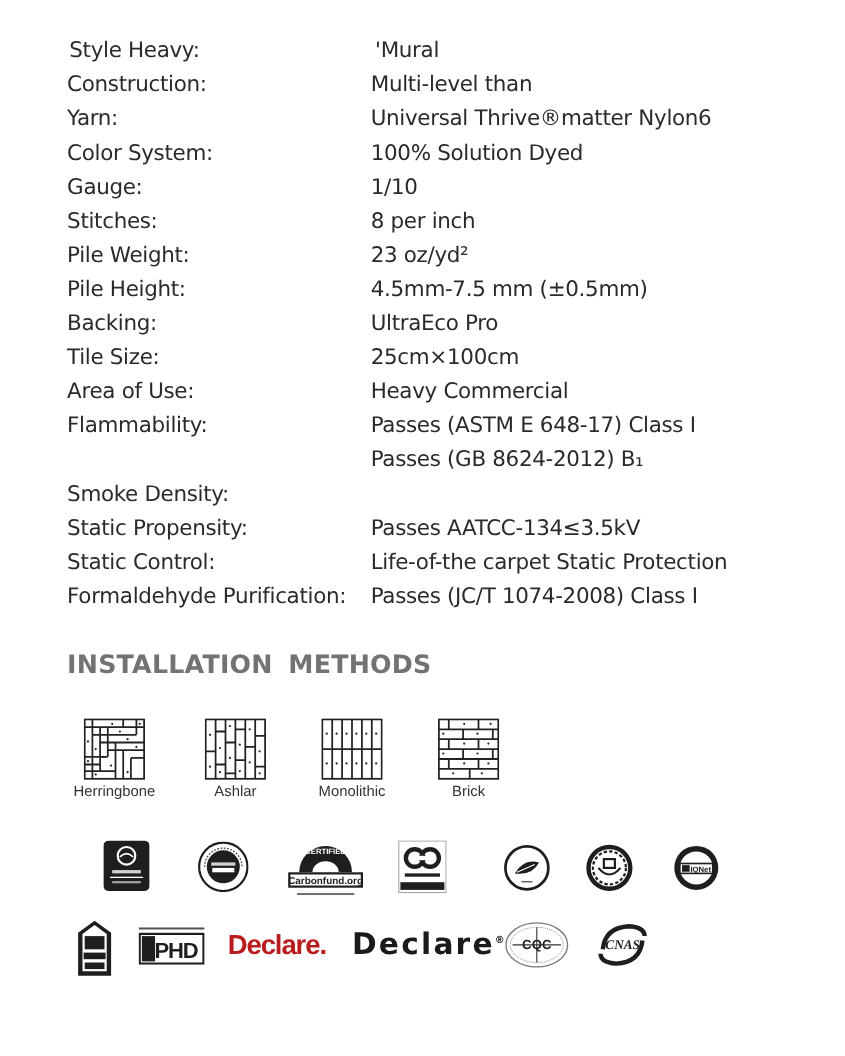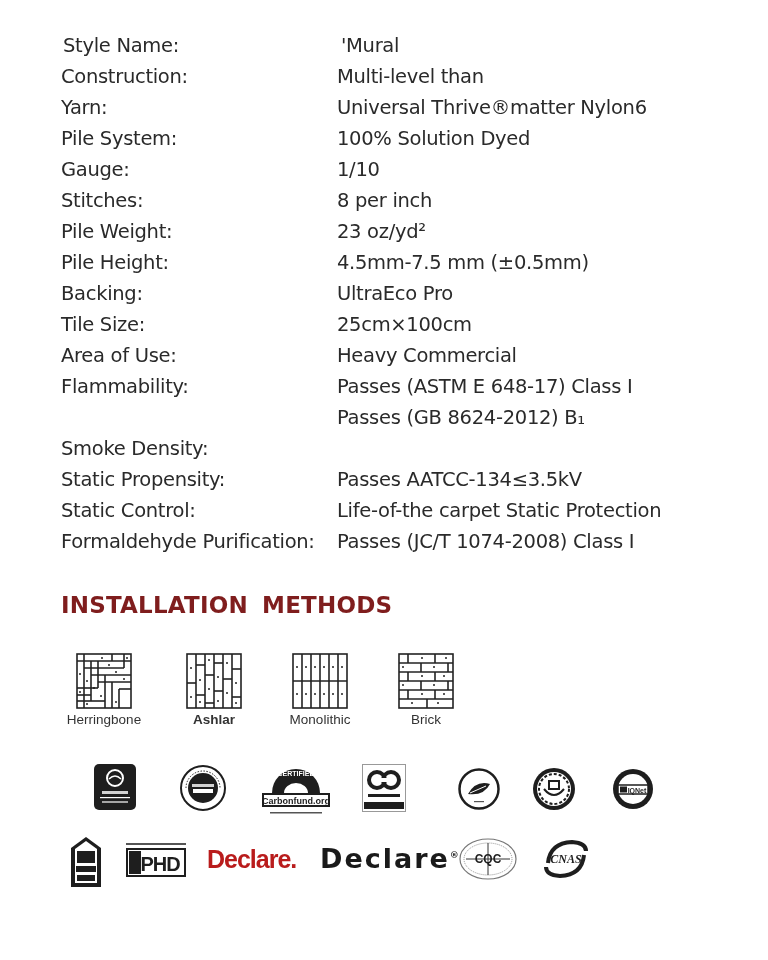--- a/index.html
+++ b/index.html
@@ -4,53 +4,53 @@
 <style>
   html, body { margin:0; padding:0; background:#ffffff; }
   body { width:768px; height:960px; position:relative; overflow:hidden;
          font-family:"DejaVu Sans", sans-serif; color:#2a2a2a; }
   .specs { position:absolute; left:61px; top:30px; width:660px; }
   .row { display:flex; font-size:19.5px; line-height:31px; letter-spacing:-0.3px; }
   .row .k { width:276px; flex:none; white-space:nowrap; }
   .row .v { flex:1; white-space:nowrap; }
   .row.first .k, .row.first .v { padding-left:2px; }
   .section-title { position:absolute; left:61px; top:592px; font-size:23px; font-weight:bold;
-                   letter-spacing:0.2px; color:#7f1d1d; word-spacing:6px; }
+                   letter-spacing:0.2px; color:#737373; word-spacing:6px; }
   .methods { position:absolute; left:62px; top:653px; display:flex; }
   .method { display:flex; flex-direction:column; align-items:center; }
   .method svg { display:block; }
   .method .lbl { font-family:"Liberation Sans", sans-serif; font-size:13.5px; color:#333;
                  margin-top:3px; }
   .logos1 { position:absolute; top:760px; left:0; width:768px; height:60px; }
   .logos2 { position:absolute; top:830px; left:0; width:757px; height:64px; }
   .logo { position:absolute; }
   .declare { font-family:"Liberation Sans", sans-serif; font-weight:bold; font-size:25px;
              letter-spacing:-1px; color:#b91c1c; }
   .ecover { font-family:"DejaVu Sans", sans-serif; font-weight:bold; font-size:27px;
             letter-spacing:2px; color:#1a1a1a; }
   .ecover sup { font-size:9px; letter-spacing:0; }
 </style>
 </head>
 <body>
 
 <div class="specs">
   <div class="row first">
-      <span class="k">Style Name:</span>
+      <span class="k">Style Heavy:</span>
       <span class="v">'Mural</span>
     </div>
   <div class="row">
       <span class="k">Construction:</span>
       <span class="v">Multi-level than</span>
     </div>
   <div class="row">
       <span class="k">Yarn:</span>
       <span class="v">Universal Thrive®matter Nylon6</span>
     </div>
   <div class="row">
-      <span class="k">Pile System:</span>
+      <span class="k">Color System:</span>
       <span class="v">100% Solution Dyed</span>
     </div>
   <div class="row">
       <span class="k">Gauge:</span>
       <span class="v">1/10</span>
     </div>
   <div class="row">
       <span class="k">Stitches:</span>
       <span class="v">8 per inch</span>
     </div>
@@ -135,21 +135,21 @@
           <circle cx="48" cy="26" r="1"></circle>
           <circle cx="4" cy="39" r="1"></circle>
         <circle cx="25" cy="43" r="1"></circle>
           <circle cx="11" cy="51" r="1"></circle>
           <circle cx="40" cy="49" r="1"></circle>
       </g>
     </svg>
     <span class="lbl">Herringbone</span>
   </div>
 
-  <div class="method" style="width:84px; margin-left:26px;font-weight:bold;">
+  <div class="method" style="width:84px; margin-left:26px;">
     <svg width="56" height="56" viewBox="0 0 56 56">
       <g fill="none" stroke="#222" stroke-width="1.6">
         <rect x="1" y="1" width="54" height="54"></rect>
         <line x1="10" y1="1" x2="10" y2="55"></line>
         <line x1="19" y1="1" x2="19" y2="55"></line>
         <line x1="28" y1="1" x2="28" y2="55"></line>
         <line x1="37" y1="1" x2="37" y2="55"></line>
         <line x1="46" y1="1" x2="46" y2="55"></line>
         <line x1="1" y1="30" x2="10" y2="30"></line>
         <line x1="10" y1="12" x2="19" y2="12"></line>

